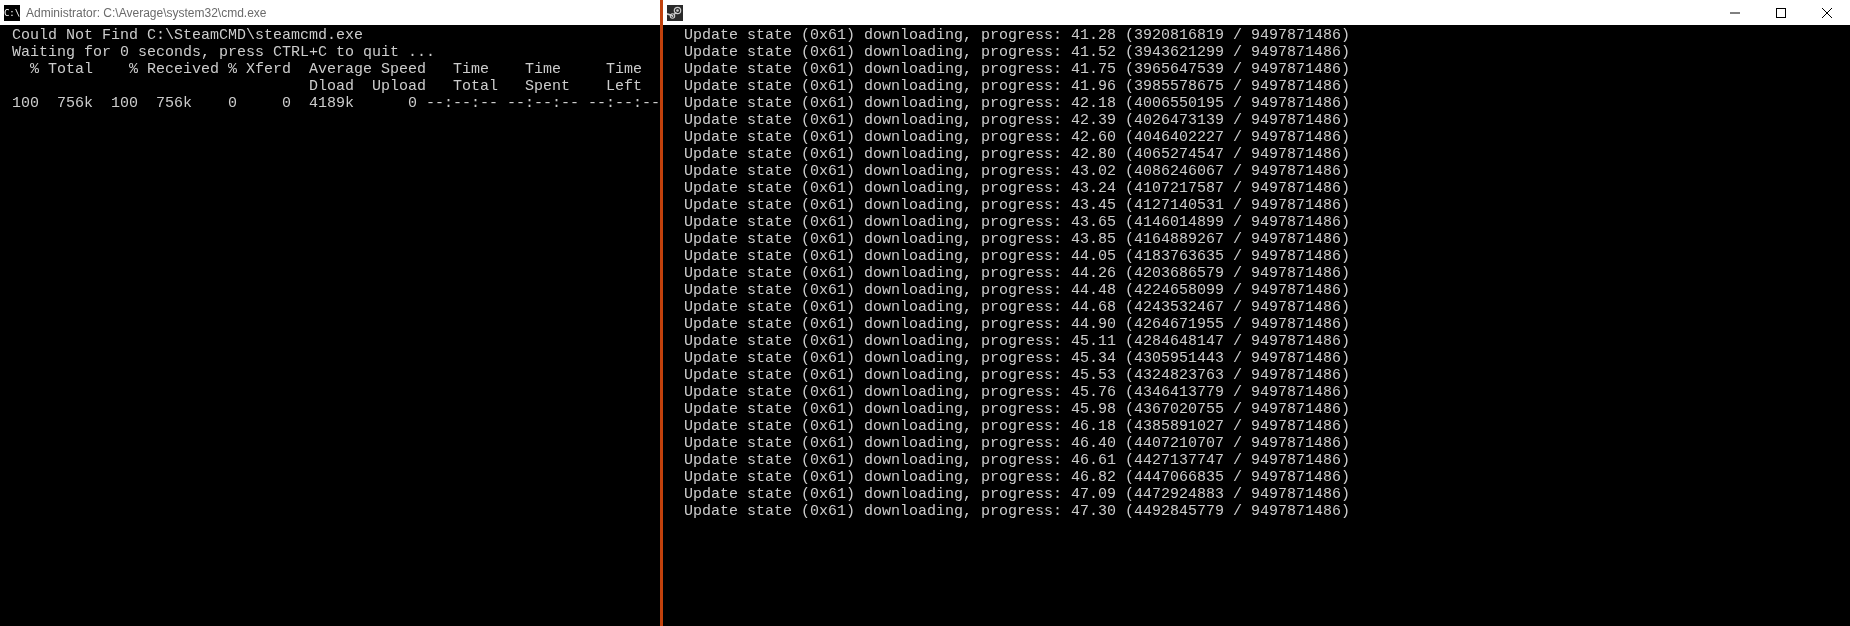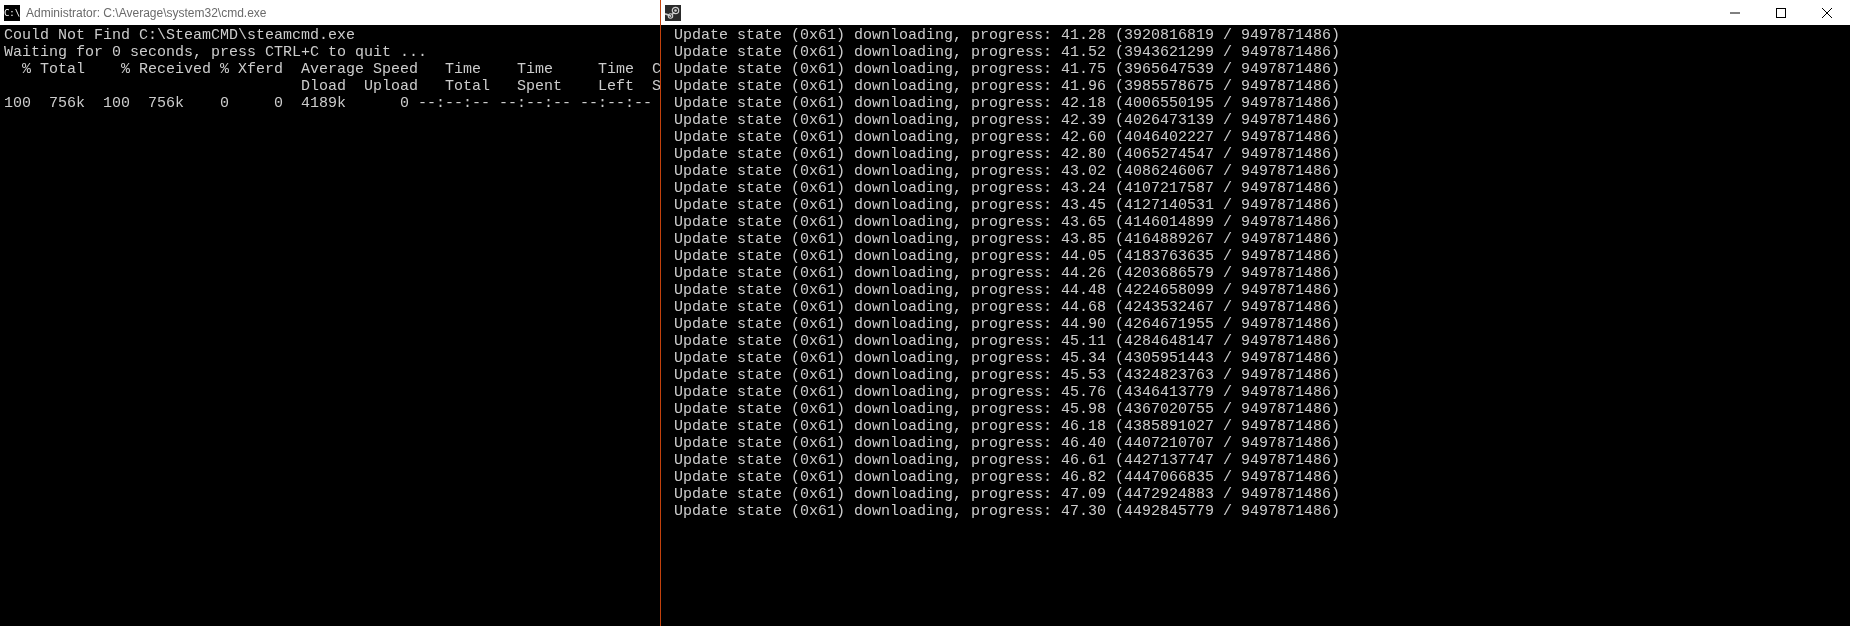--- a/index.html
+++ b/index.html
@@ -1,31 +1,31 @@
 <!DOCTYPE html>
 <html><head>
 <meta charset="utf-8">
 <style>
   * { margin: 0; padding: 0; box-sizing: border-box; }
   html, body { width: 1850px; height: 626px; overflow: hidden; font-family: Consolas, 'Courier New', monospace; }
   .container { display: flex; width: 100%; height: 100%; }
   .pane { height: 100%; background: #000; color: #ccc; display: flex; flex-direction: column; }
   .pane.left { width: 660px; }
-  .pane.right { width: 1190px; border-left: 1px solid #c2410c; }
+  .pane.right { width: 1190px; border-left: 3px solid #c2410c; }
   .titlebar { height: 25px; background: #fff; color: #000; display: flex; align-items: center; font-family: 'Segoe UI', Tahoma, sans-serif; font-size: 12px; user-select: none; }
   .titlebar.left-tb { color: #6a6a6a; }
   .tb-icon { width: 16px; height: 16px; margin: 0 6px 0 4px; display: inline-flex; align-items: center; justify-content: center; }
   .tb-icon.cmd { background: #000; color: #fff; font-size: 9px; font-family: Consolas, monospace; }
   .tb-icon.steam svg { width: 16px; height: 16px; }
   .tb-title { flex: 0 1 auto; white-space: nowrap; overflow: hidden; text-overflow: ellipsis; }
   .tb-spacer { flex: 1 1 auto; }
   .tb-controls { display: flex; height: 100%; }
   .tb-btn { width: 46px; height: 100%; display: flex; align-items: center; justify-content: center; color: #000; }
   .tb-btn svg { width: 10px; height: 10px; stroke: #000; stroke-width: 1; fill: none; }
-  .term { flex: 1; background: #000; color: #ccc; font-size: 15px; line-height: 17px; white-space: pre; padding: 2px 0 0 4px; overflow: hidden; }
+  .term { flex: 1; background: #000; color: #ccc; font-size: 15px; line-height: 17px; white-space: pre; padding: 2px 0 0 12px; overflow: hidden; }
   .term .line { padding: 0; }
 </style>
 </head>
 <body>
 
 <div class="container">
 
   <div class="pane left">
     <div class="titlebar left-tb">
       <span class="tb-icon cmd">C:\</span>

